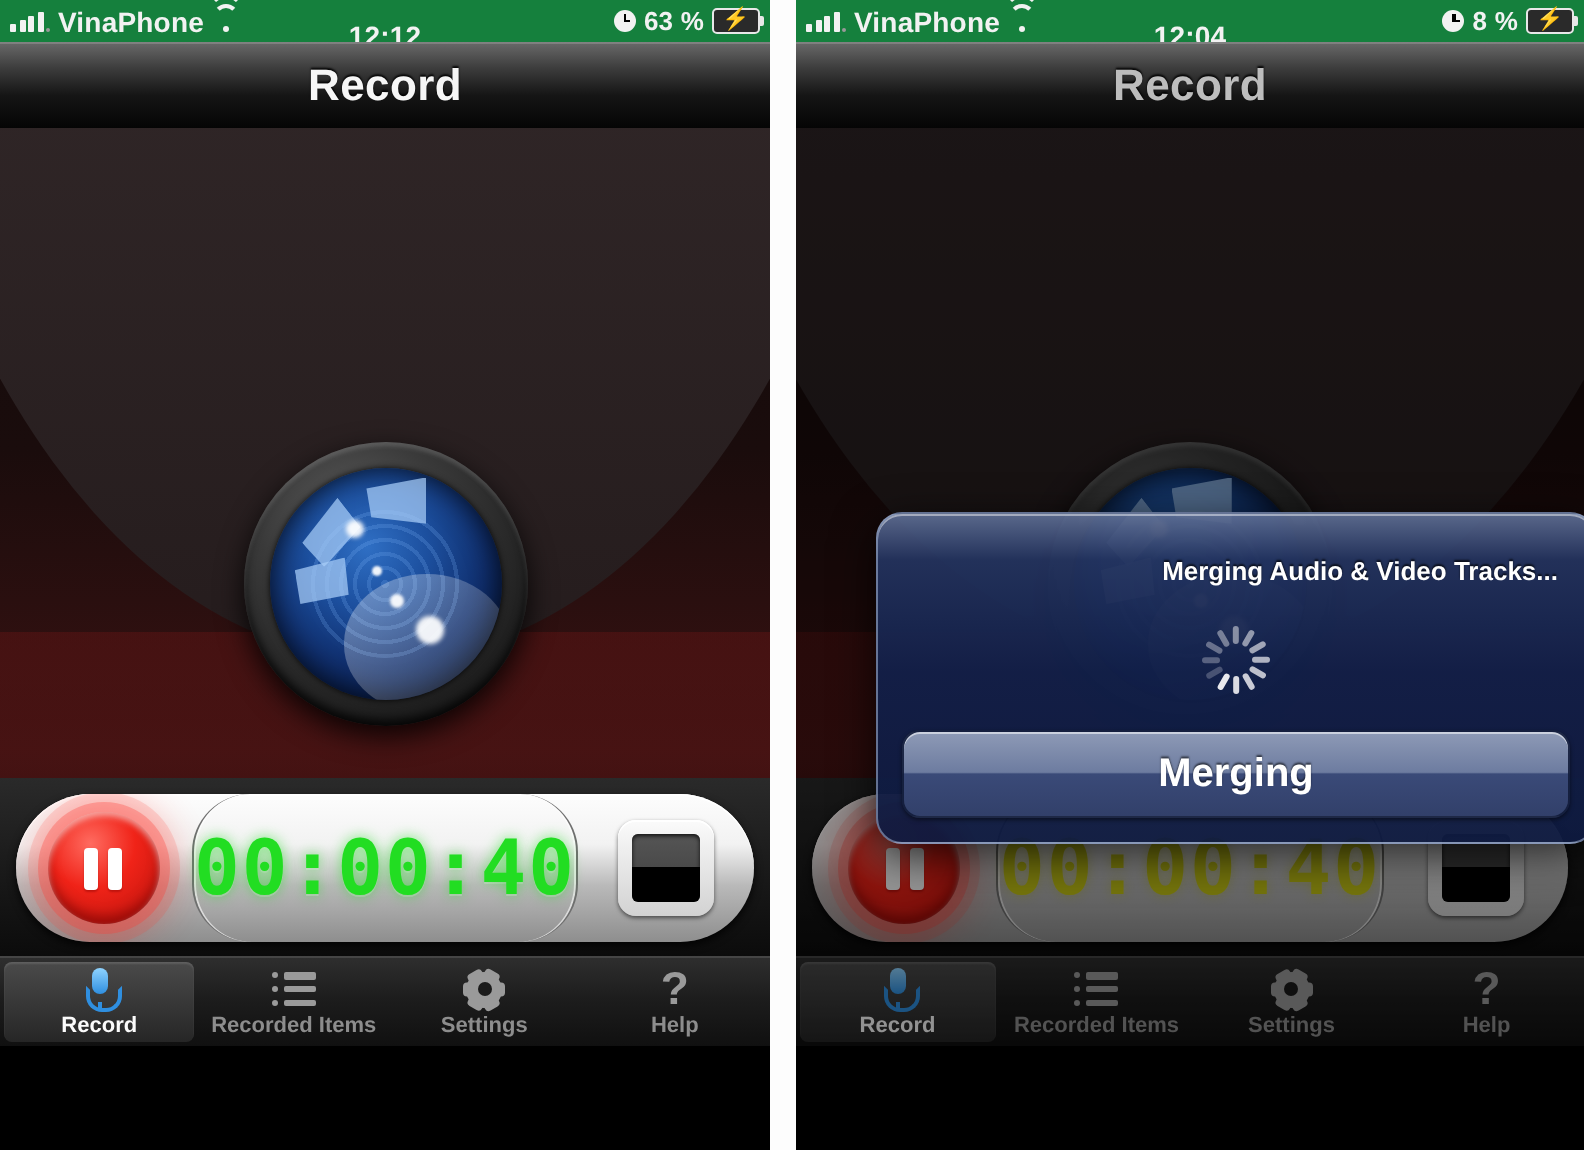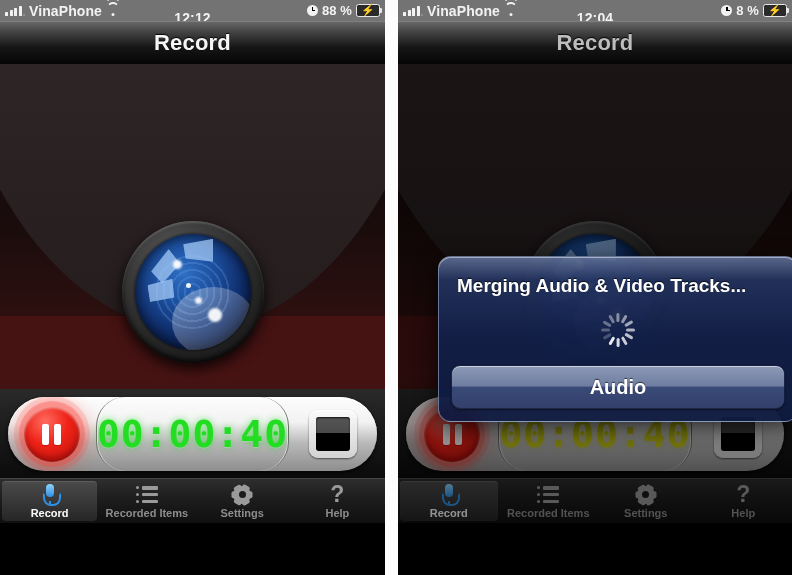--- a/index.html
+++ b/index.html
@@ -6,21 +6,21 @@
   html,body{margin:0;padding:0;background:#ffffff;}
   body{width:792px;height:575px;overflow:hidden;font-family:"Liberation Sans",sans-serif;}
 
   .stage{position:relative;width:792px;height:575px;background:#fbfbfb;}
 
   .phone{position:absolute;top:0;height:575px;width:385px;overflow:hidden;background:#000;}
   .phone.left{left:0;}
   .phone.right{left:398px;width:394px;}
 
   
-  .statusbar{position:relative;height:21px;background:#737373;color:#f2f2f2;
+  .statusbar{position:relative;height:21px;background:#15803d;color:#f2f2f2;
              font-size:14px;font-weight:bold;letter-spacing:.1px;}
   .sb-left{position:absolute;left:5px;top:0;height:21px;display:flex;align-items:center;gap:4px;}
   .sb-center{position:absolute;left:0;right:0;top:0;height:36px;display:flex;align-items:center;justify-content:center;}
   .sb-right{position:absolute;right:5px;top:0;height:21px;display:flex;align-items:center;gap:4px;}
   .sig{display:flex;align-items:flex-end;gap:1.5px;height:11px;}
   .sig i{display:block;width:3px;background:#f2f2f2;border-radius:.5px;}
   .sig i:nth-child(1){height:4px}
   .sig i:nth-child(2){height:6px}
   .sig i:nth-child(3){height:8px}
   .sig i:nth-child(4){height:10px}
@@ -159,21 +159,21 @@
   .qm{font-size:23px;font-weight:bold;color:#9a9a9a;line-height:21px;}
 
   
   .dimmer{position:absolute;left:0;right:0;top:0;bottom:0;background:rgba(0,0,0,.42);z-index:40;}
   .modal{position:absolute;z-index:50;left:40px;width:334px;top:192px;
          border-radius:13px;padding:14px 12px 12px 12px;
          background:linear-gradient(to bottom,rgba(96,112,150,.92) 0%,rgba(36,52,96,.93) 14%,
                     rgba(18,32,74,.94) 48%,rgba(14,26,64,.95) 100%);
          border:1px solid rgba(170,185,215,.55);
          box-shadow:0 6px 22px rgba(0,0,0,.75),inset 0 1px 0 rgba(255,255,255,.45);}
-  .modal .mtitle{color:#fff;font-size:19px;font-weight:bold;text-align:left;line-height:26px;
+  .modal .mtitle{color:#fff;font-size:13px;font-weight:bold;text-align:right;line-height:26px;
                  text-shadow:0 -1px 1px rgba(0,0,0,.75);padding:2px 6px 0;}
   .spinbox{height:62px;display:flex;align-items:center;justify-content:center;}
   .spinner{position:relative;width:34px;height:34px;}
   .spinner i{position:absolute;left:50%;top:50%;width:3.2px;height:9px;border-radius:1.6px;
              background:#e9e9ee;transform-origin:50% 0;}
   .mbtn{margin-top:4px;height:42px;border-radius:9px;
         background:linear-gradient(to bottom,#8e9ab6 0%,#6d7ca0 48%,#3a4a78 50%,#32406a 100%);
         border:1px solid rgba(18,28,58,.9);
         box-shadow:inset 0 1px 0 rgba(255,255,255,.55),0 1px 2px rgba(0,0,0,.5);
         display:flex;align-items:center;justify-content:center;}
@@ -203,21 +203,21 @@
             <b></b>
             <b></b>
             <b></b>
           </span>
       </div>
       <div class="sb-center">
         <span class="clocktime">12:12</span>
       </div>
       <div class="sb-right">
         <span class="alarm"></span>
-        <span class="pct">88 %</span>
+        <span class="pct">63 %</span>
         <span class="batt">
             <span class="bolt">⚡</span>
           </span>
       </div>
     </div>
 
     <div class="navbar">
       <span class="navtitle">Record</span>
     </div>
 
@@ -447,19 +447,19 @@
               <i style="transform: translate(-50%, 0px) rotate(150deg) translateY(-17px); opacity: 0.86;"></i>
               <i style="transform: translate(-50%, 0px) rotate(180deg) translateY(-17px); opacity: 0.93;"></i>
               <i style="transform: translate(-50%, 0px) rotate(210deg) translateY(-17px); opacity: 1;"></i>
               <i style="transform: translate(-50%, 0px) rotate(240deg) translateY(-17px); opacity: 0.25;"></i>
               <i style="transform: translate(-50%, 0px) rotate(270deg) translateY(-17px); opacity: 0.32;"></i>
               <i style="transform: translate(-50%, 0px) rotate(300deg) translateY(-17px); opacity: 0.39;"></i>
               <i style="transform: translate(-50%, 0px) rotate(330deg) translateY(-17px); opacity: 0.45;"></i>
             </div>
         </div>
         <div class="mbtn">
-          <span>Audio</span>
+          <span>Merging</span>
         </div>
       </div>
     </div>
   </div>
 
 </div>
 
 </body></html>

